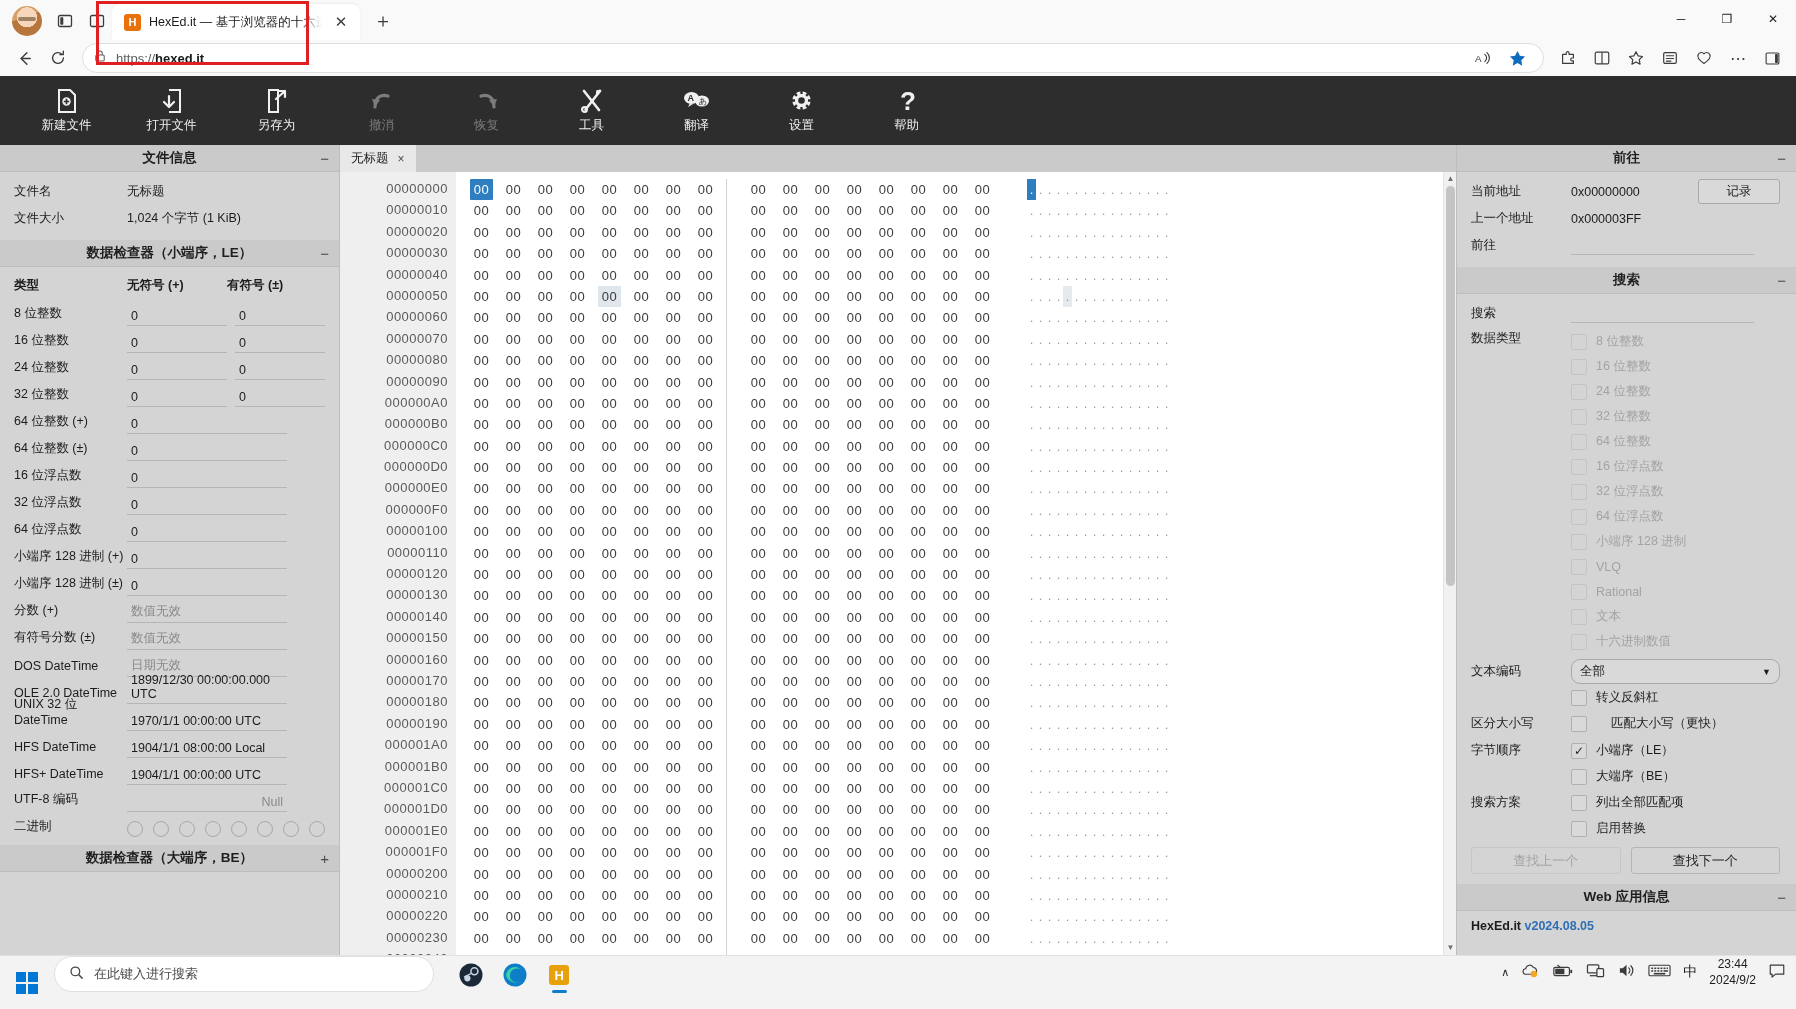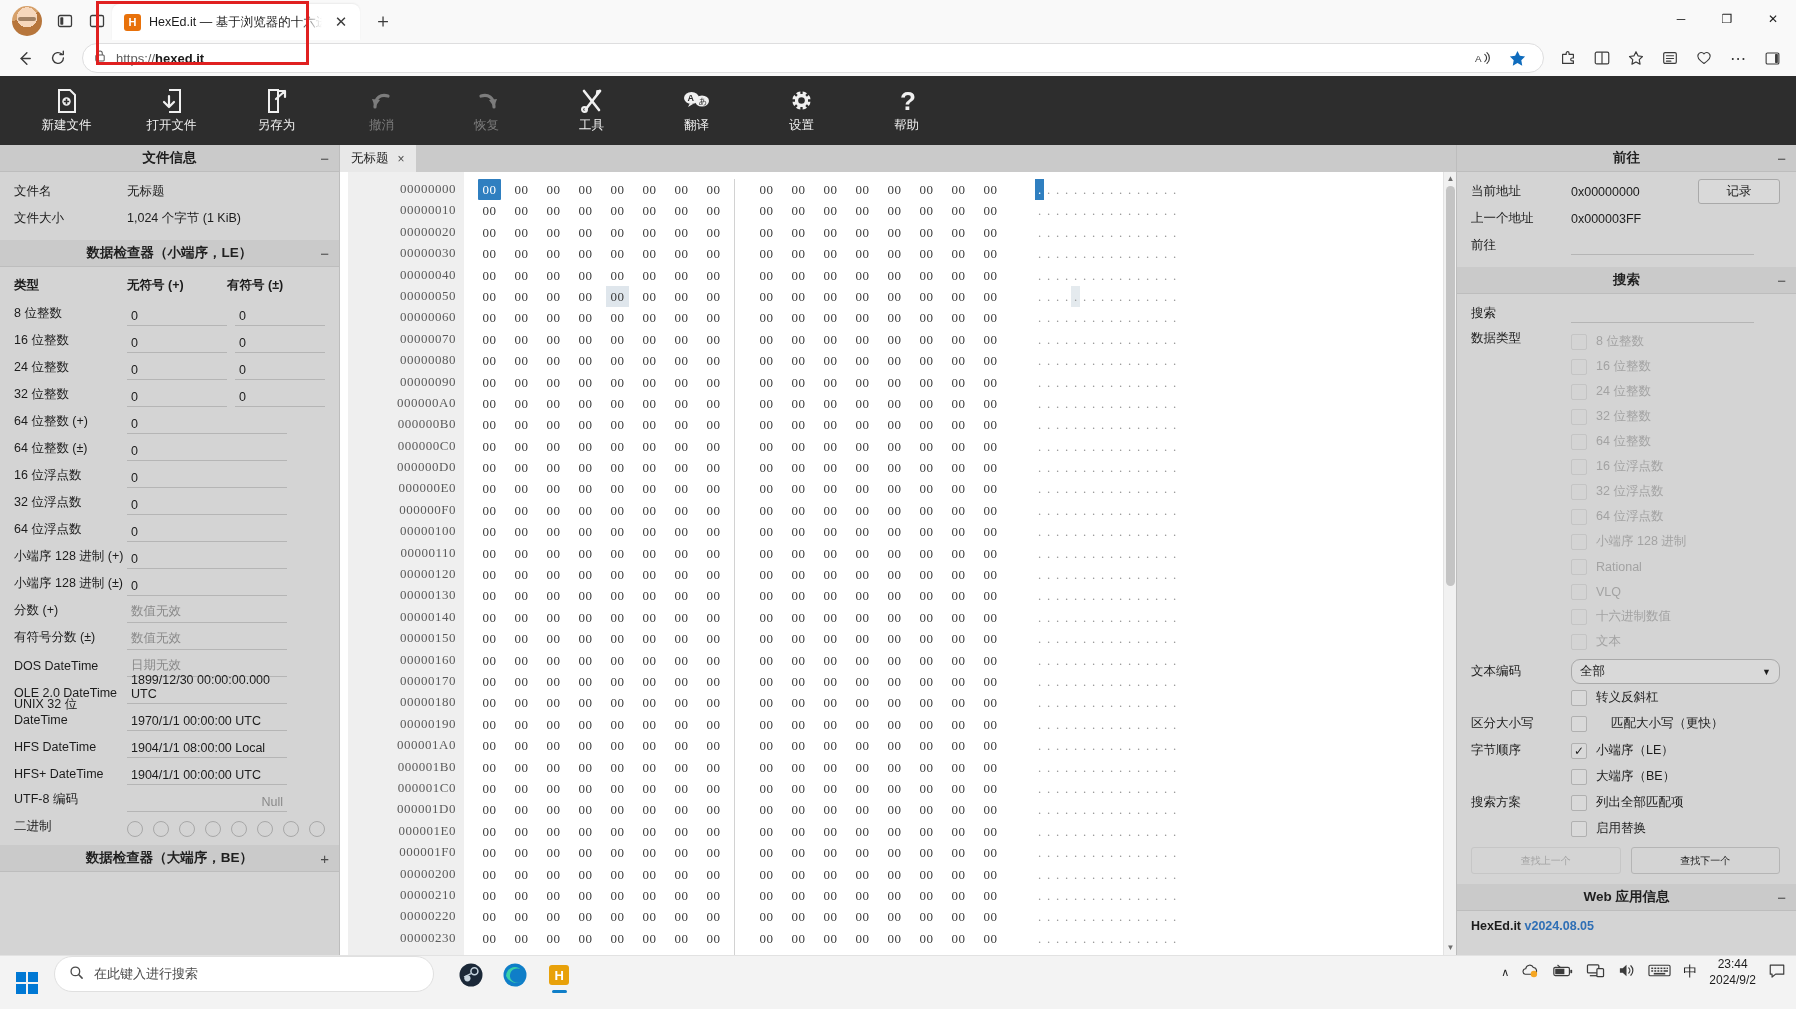--- a/index.html
+++ b/index.html
@@ -121,21 +121,21 @@
   .bit { width: 16px; height: 16px; border-radius: 50%; border: 1px solid #a8a8a8; background: #d4d4d4; }
 
   
   #center-panel { flex: 1; background: #ffffff; display:flex; flex-direction:column; min-width: 0; }
   #doc-tabbar { height: 27px; background: #cacaca; display:flex; align-items:flex-end; }
   .doc-tab { height: 27px; background: #e8e8e8; display:flex; align-items:center;
              gap: 9px; padding: 0 11px; font-size: 12.5px; color:#1c1c1c; }
   .doc-tab .x { font-size: 12px; color:#4c4c4c; }
 
   #hexwrap { flex:1; display:flex; overflow:hidden; position: relative; background:#fff; }
-  #hex-scroller { flex:1; display:flex; font-family:Liberation Serif, serif;padding-left:8px; }
+  #hex-scroller { flex:1; display:flex; font-family:Liberation Sans, sans-serif; }
   #offsets { width: 116px; flex:none; background: #efefef; padding-top: 6px; }
   .off { height: 21.4px; line-height: 21.4px; font-size: 13px; color:#5a5a5a;
          text-align: right; padding-right: 8px; letter-spacing: .5px; }
   #hexcols { padding-top: 6px; padding-left: 14px; }
   .hexrow { height: 21.4px; line-height: 21.4px; white-space: nowrap; }
   .byte { display:inline-block; width: 23px; text-align:center; font-size: 13px;
           color:#3b3b3b; margin-right: 9px; letter-spacing: .5px; }
   .byte.sel { background: #2f7fc0; color:#ffffff; border-radius: 1px; }
   .byte.hov { background: #dfe6ec; }
   .byte.gap { margin-right: 20px; border-right: 1px solid #d2d2d2; padding-right: 9px; width: 33px; }
@@ -165,21 +165,21 @@
   .cb { width: 16px; height: 16px; border:1px solid #b0b0b0; background:#d9d9d9; border-radius:2px;
         flex:none; display:flex; align-items:center; justify-content:center; font-size:12px; color:#1c1c1c; }
   .cb.dim { border-color:#c4c4c4; background:#d4d4d4; }
   .cb-lbl { color:#1c1c1c; }
   .cb-lbl.dim { color:#a3a3a3; }
   .sel-box { flex:1; height: 25px; border:1px solid #a9a9a9; background:#d9d9d9; border-radius:9px;
              display:flex; align-items:center; padding: 0 8px; font-size:12.5px; color:#1c1c1c;
              margin-right: 16px; justify-content: space-between; }
   .btn-row { display:flex; gap: 10px; padding: 6px 16px 0 14px; }
   .fbtn { flex:1; height: 27px; border:1px solid #b5b5b5; background:#d4d4d4; border-radius:3px;
-          display:flex; align-items:center; justify-content:center; font-size:10px; color:#1c1c1c; }
+          display:flex; align-items:center; justify-content:center; font-size:13px; color:#1c1c1c; }
   .fbtn.disabled { color:#a3a3a3; border-color:#c6c6c6; }
   #webapp-info { padding: 8px 0 0 14px; font-size: 12.5px; font-weight:bold; color:#1c1c1c; }
   #webapp-info span.ver { color:#2f6fb5; }
 
   
   #taskbar { height: 54px; background: #f3f3f3; display:flex; align-items:flex-start;
              border-top: 1px solid #e2e2e2; }
   #start-btn { width: 54px; height: 54px; display:flex; align-items:center; justify-content:center; }
   #tb-search { width: 380px; height: 36px; background:#ffffff; border-radius: 18px;
                display:flex; align-items:center; gap: 10px; padding: 0 14px;
@@ -724,33 +724,33 @@
         <div class="cb-row">
           <span class="cb dim"></span>
           <span class="cb-lbl dim">64 位浮点数</span>
         </div>
         <div class="cb-row">
           <span class="cb dim"></span>
           <span class="cb-lbl dim">小端序 128 进制</span>
         </div>
         <div class="cb-row">
           <span class="cb dim"></span>
+          <span class="cb-lbl dim">VLQ</span>
+        </div>
+        <div class="cb-row">
+          <span class="cb dim"></span>
           <span class="cb-lbl dim">Rational</span>
         </div>
         <div class="cb-row">
           <span class="cb dim"></span>
-          <span class="cb-lbl dim">VLQ</span>
+          <span class="cb-lbl dim">文本</span>
         </div>
         <div class="cb-row">
           <span class="cb dim"></span>
           <span class="cb-lbl dim">十六进制数值</span>
-        </div>
-        <div class="cb-row">
-          <span class="cb dim"></span>
-          <span class="cb-lbl dim">文本</span>
         </div>
       </div>
 
     <div class="rp-row" style="margin-top:4px">
       <span class="rp-key">文本编码</span>
       <span class="sel-box">
         <span>全部</span>
         <span style="font-size:9px">▼</span>
       </span>
     </div>

